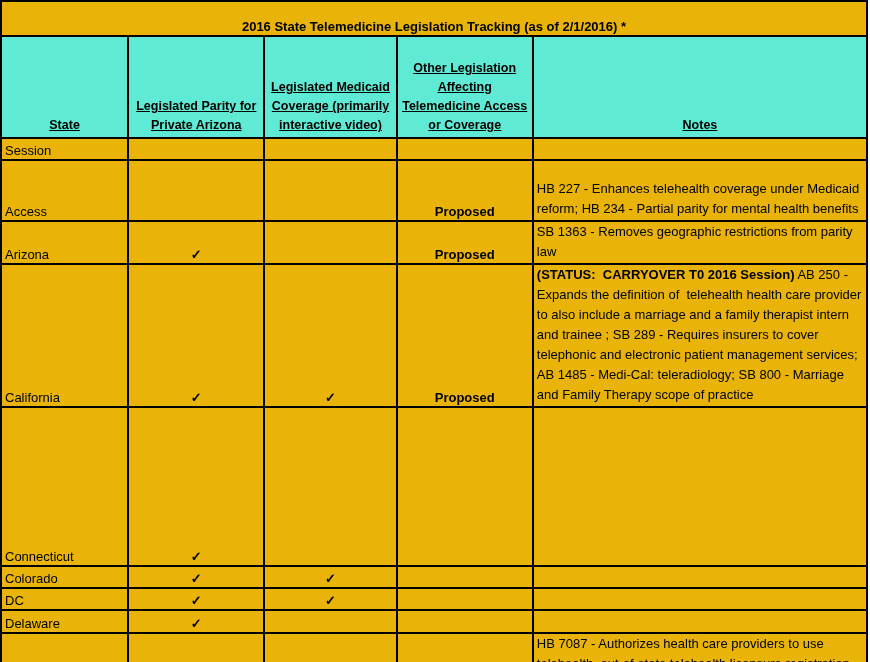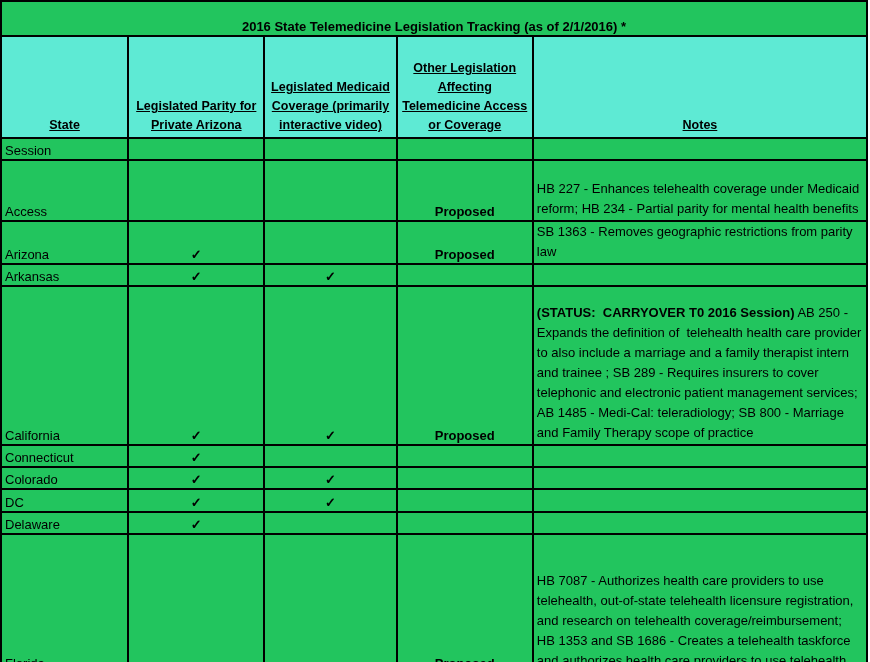--- a/index.html
+++ b/index.html
@@ -39,21 +39,21 @@
     font-weight: bold;
     font-size: 12.5px;
     line-height: 19px;
     text-decoration: underline;
     padding: 2px 4px 2px;
   }
   .legis td {
     vertical-align: bottom;
     font-size: 13px;
     padding: 0 3px 1px;
-    background: #22c55e;
+    background: #eab308;
   }
   .c-state { text-align: left; padding-left: 4px; }
   .c-check { text-align: center; font-size: 14px; font-weight: 600; }
   .c-other { text-align: center; font-weight: bold; font-size: 12.5px; }
   .c-notes {
     text-align: left;
     font-size: 12px;
     line-height: 20px;
     padding: 0 4px 2px;
   }
@@ -112,27 +112,20 @@
         <td class="c-notes"><span class="nb"></span><span>HB 227 - Enhances telehealth coverage under Medicaid reform; HB 234 - Partial parity for mental health benefits</span></td>
       </tr>
       <tr>
         <td class="c-state">Arizona</td>
         <td class="c-check">✓</td>
         <td class="c-check"></td>
         <td class="c-other">Proposed</td>
         <td class="c-notes"><span class="nb"></span><span>SB 1363 - Removes geographic restrictions from parity law</span></td>
       </tr>
       <tr>
-        <td class="c-state">Arkansas</td>
-        <td class="c-check">✓</td>
-        <td class="c-check">✓</td>
-        <td class="c-other"></td>
-        <td class="c-notes"><span class="nb"></span><span></span></td>
-      </tr>
-      <tr>
         <td class="c-state">California</td>
         <td class="c-check">✓</td>
         <td class="c-check">✓</td>
         <td class="c-other">Proposed</td>
         <td class="c-notes"><span class="nb">(STATUS:  CARRYOVER T0 2016 Session)</span><span> AB 250 - Expands the definition of  telehealth health care provider to also include a marriage and a family therapist intern and trainee ; SB 289 - Requires insurers to cover telephonic and electronic patient management services; AB 1485 - Medi-Cal: teleradiology; SB 800 - Marriage and Family Therapy scope of practice</span></td>
       </tr>
       <tr>
         <td class="c-state">Connecticut</td>
         <td class="c-check">✓</td>
         <td class="c-check"></td>

